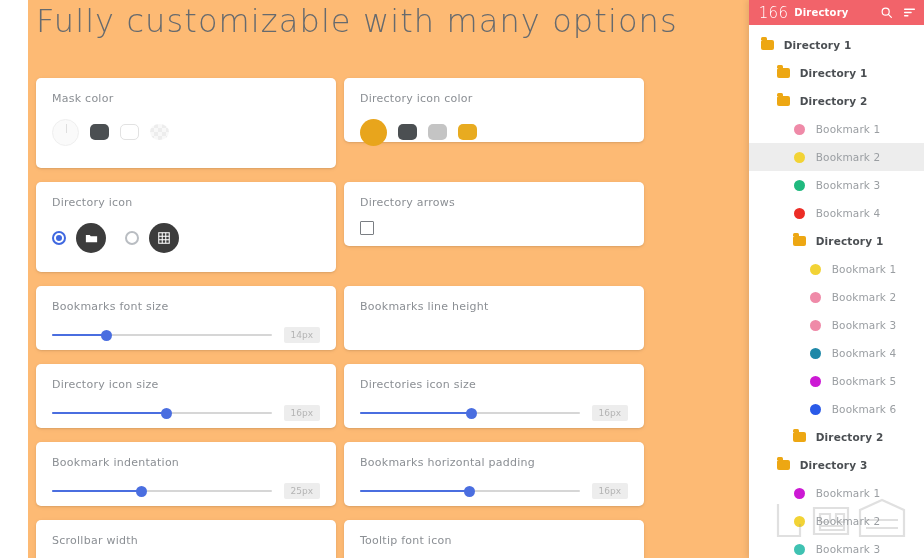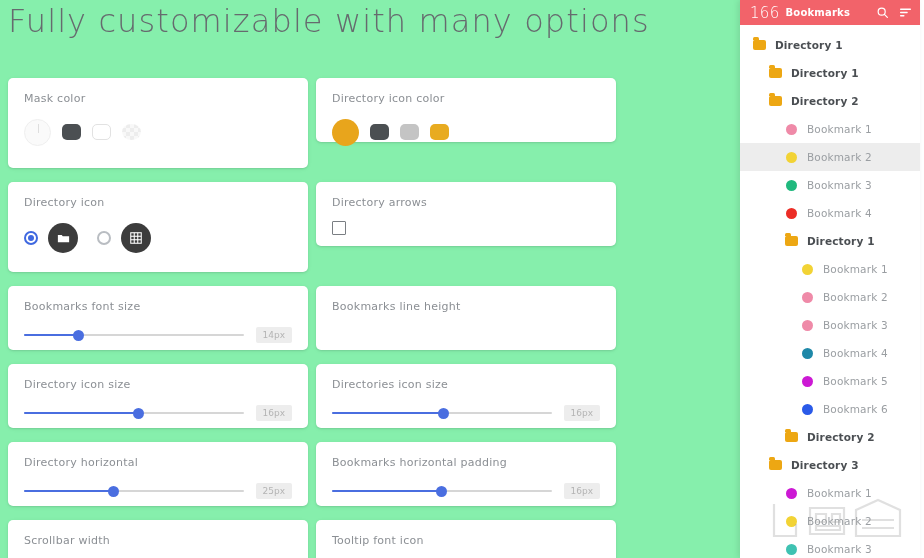--- a/index.html
+++ b/index.html
@@ -8,22 +8,23 @@
     overflow: hidden;
     font-family: "Liberation Sans", sans-serif;
     background: #ffffff;
   }
   #root { position: relative; width: 924px; height: 558px; display: flex; }
 
   
   .left-pane {
     position: relative;
     width: 740px; height: 558px;
-    background: #86efac;
+    background: #fdba74;
     overflow: hidden;
+    margin-left: 28px;
   }
   .page-title {
     position: absolute;
     left: 8px; top: 2px;
     font-size: 32px;
     font-weight: 300;
     letter-spacing: 1.1px;
     color: #666a6e;
     white-space: nowrap;
     font-family: "DejaVu Sans", sans-serif;
@@ -316,21 +317,21 @@
           <div class="card-label">Directories icon size</div>
           <div class="slider-row">
             <div class="track">
               <div class="fill" style="width: 51%;"></div>
               <div class="knob" style="left: 51%;"></div>
             </div>
             <div class="value-chip">16px</div>
           </div>
         </div>
         <div class="card col short">
-          <div class="card-label">Directory horizontal</div>
+          <div class="card-label">Bookmark indentation</div>
           <div class="slider-row">
             <div class="track">
               <div class="fill" style="width: 41%;"></div>
               <div class="knob" style="left: 41%;"></div>
             </div>
             <div class="value-chip">25px</div>
           </div>
         </div>
         <div class="card col short">
           <div class="card-label">Bookmarks horizontal padding</div>
@@ -361,21 +362,21 @@
             </div>
             <div class="value-chip">9px</div>
           </div>
         </div>
       </div>
   </div>
 
   <div class="right-pane">
     <div class="bm-header">
       <span class="bm-count">166</span>
-      <span class="bm-title">Bookmarks</span>
+      <span class="bm-title">Directory</span>
       <span class="bm-header-spacer"></span>
       <span class="hdr-icon">
         <svg width="13" height="13" viewBox="0 0 24 24" fill="none" stroke="#ffffff" stroke-width="2.2" stroke-linecap="round">
           <circle cx="10.5" cy="10.5" r="6.5"></circle>
             <line x1="15.5" y1="15.5" x2="21" y2="21"></line>
         </svg>
       </span>
       <span class="hdr-icon">
         <svg width="13" height="13" viewBox="0 0 24 24" stroke="#ffffff" stroke-width="2.4" stroke-linecap="round">
           <line x1="3" y1="6" x2="21" y2="6"></line>

